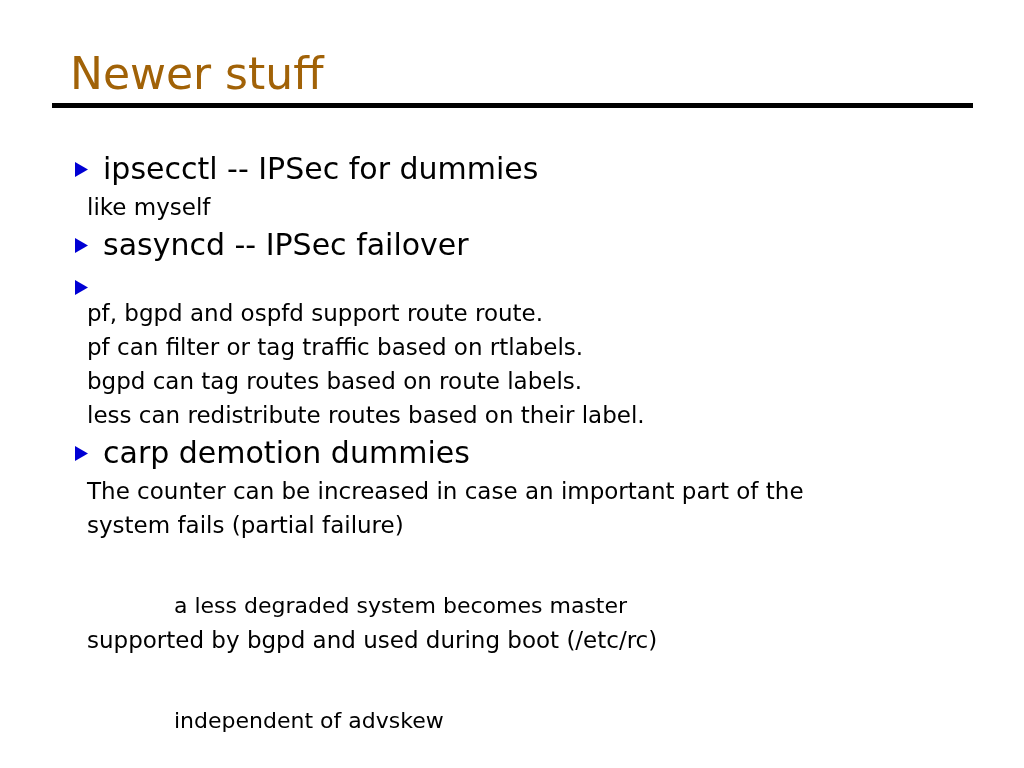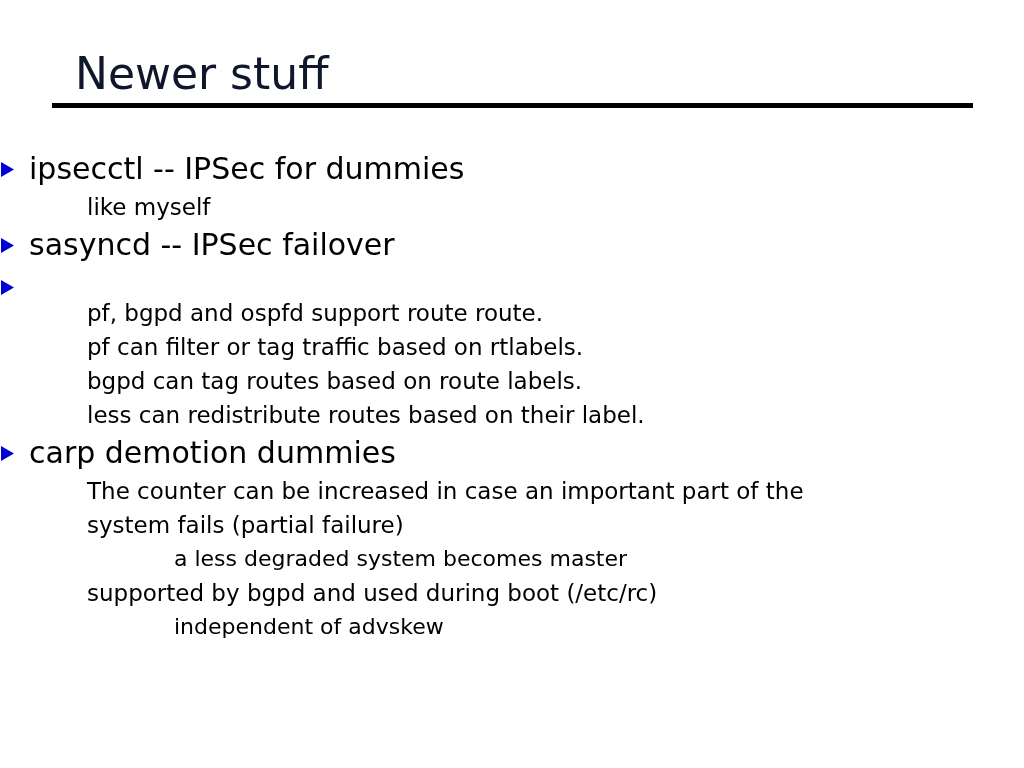--- a/index.html
+++ b/index.html
@@ -27,22 +27,22 @@
     position: absolute;
     left: 52px;
     top: 50px;
     width: 921px;
   }
   .slide-title {
     font-size: 44px;
     font-weight: normal;
     line-height: 1.08;
     letter-spacing: 0px;
-    color: #0f172a;
-    margin: 0 0 0 23px;
+    color: #a16207;
+    margin: 0 0 0 18px;
     white-space: nowrap;
   }
   .title-rule {
     margin-top: 5px;
     width: 921px;
     height: 5px;
     background: #000000;
   }
 
   
@@ -55,20 +55,21 @@
 
   .bullet-row {
     display: flex;
     align-items: flex-start;
     width: 100%;
     box-sizing: border-box;
   }
 
   
   .lvl1 {
+    padding-left: 74px;
     margin-bottom: 1px;
   }
   .lvl1 .marker {
     flex: 0 0 auto;
     width: 29px;
     color: #0000d4;
     font-size: 20px;
     line-height: 41px;
     display: block;
   }
@@ -99,20 +100,21 @@
     font-size: 23px;
     line-height: 34px;
     color: #000000;
     max-width: 770px;
   }
 
   
   .lvl3 {
     padding-left: 155px;
     margin-bottom: 0px;
+    margin-top: 47px;
   }
   .lvl3 .marker {
     flex: 0 0 auto;
     width: 19px;
   }
   .lvl3 .marker .dot {
     width: 8px;
     height: 8px;
     border-radius: 50%;
     background: #0000d4;

